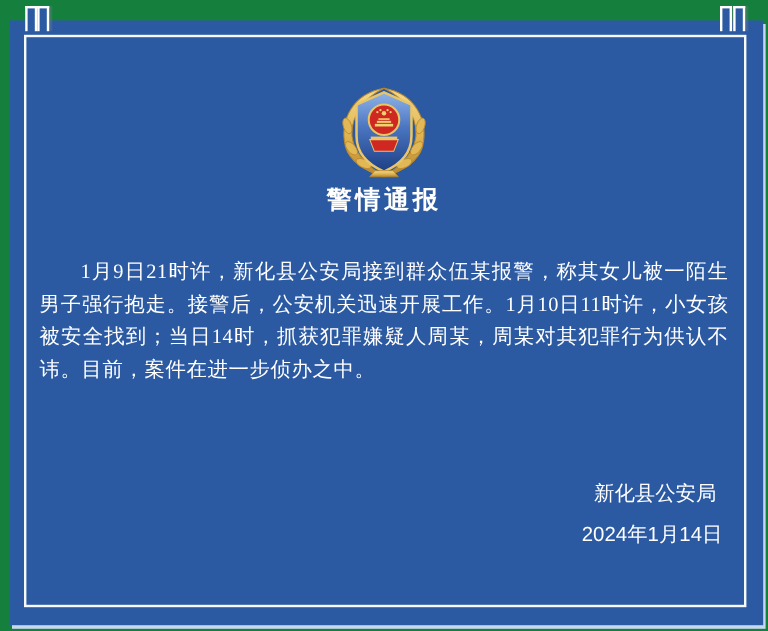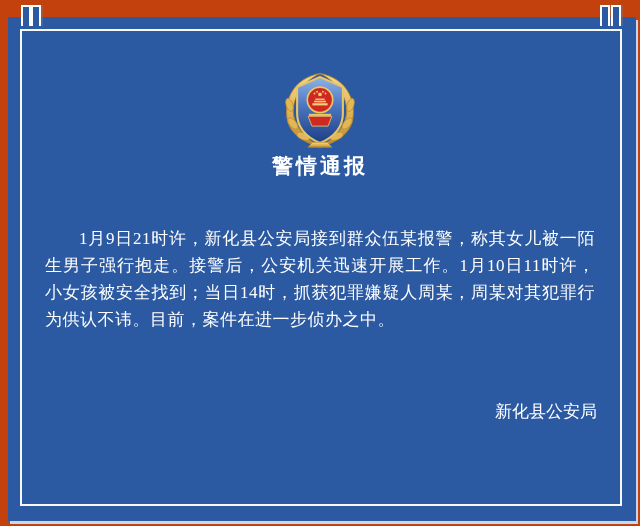--- a/index.html
+++ b/index.html
@@ -5,21 +5,21 @@
   html, body {
     margin: 0; padding: 0;
     width: 640px; height: 526px;
     background: #ffffff;
     overflow: hidden;
     font-family: "Liberation Sans", sans-serif;
   }
   .page {
     position: relative;
     width: 640px; height: 526px;
-    background: #c2410c;
+    background: #15803d;
   }
   .frame {
     position: absolute;
     left: 8px; top: 17px;
     width: 628px; height: 504px;
     background: #2b5aa2;
     box-shadow: 2px 3px 0 #c7d7ee;
   }
   .inner-border {
     position: absolute;
@@ -58,21 +58,21 @@
     font-family: "Liberation Sans", sans-serif;
   }
   .content {
     position: absolute;
     left: 33px; right: 33px;
     top: 213px;
     color: #ffffff;
     font-family: "Liberation Serif", serif;
   }
   .content p {
-    margin: 12px;
+    margin: 0;
     text-indent: 2em;
     font-size: 17px;
     line-height: 27px;
     text-align: justify;
     letter-spacing: 0.5px;
   }
   .signature-block {
     position: absolute;
     right: 38px;
     top: 403px;
@@ -151,15 +151,16 @@
   </div>
 
   <div class="title">警情通报</div>
 
   <div class="content">
     <p>1月9日21时许，新化县公安局接到群众伍某报警，称其女儿被一陌生男子强行抱走。接警后，公安机关迅速开展工作。1月10日11时许，小女孩被安全找到；当日14时，抓获犯罪嫌疑人周某，周某对其犯罪行为供认不讳。目前，案件在进一步侦办之中。</p>
   </div>
 
   <div class="signature-block">
     <div class="signature-line">新化县公安局</div>
+    <div class="date-line">2024年1月14日</div>
   </div>
 
 </div>
 
 </body></html>

